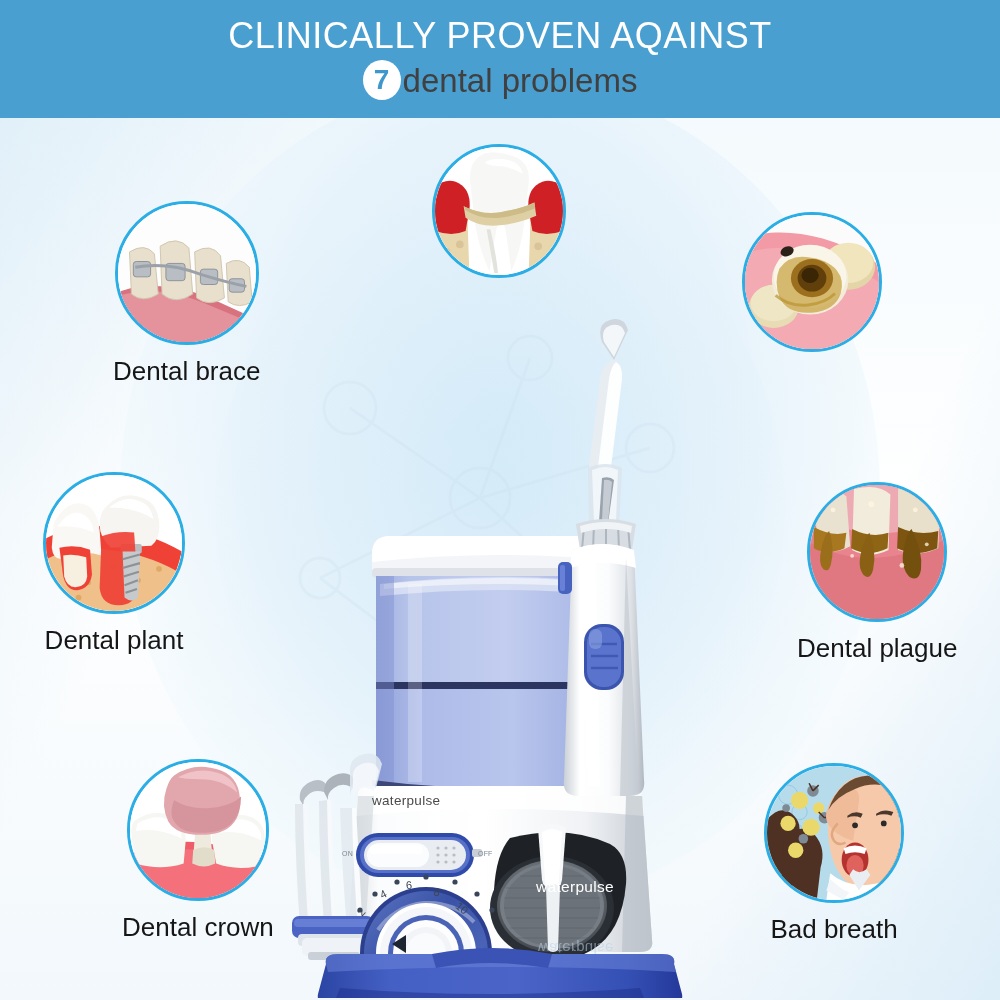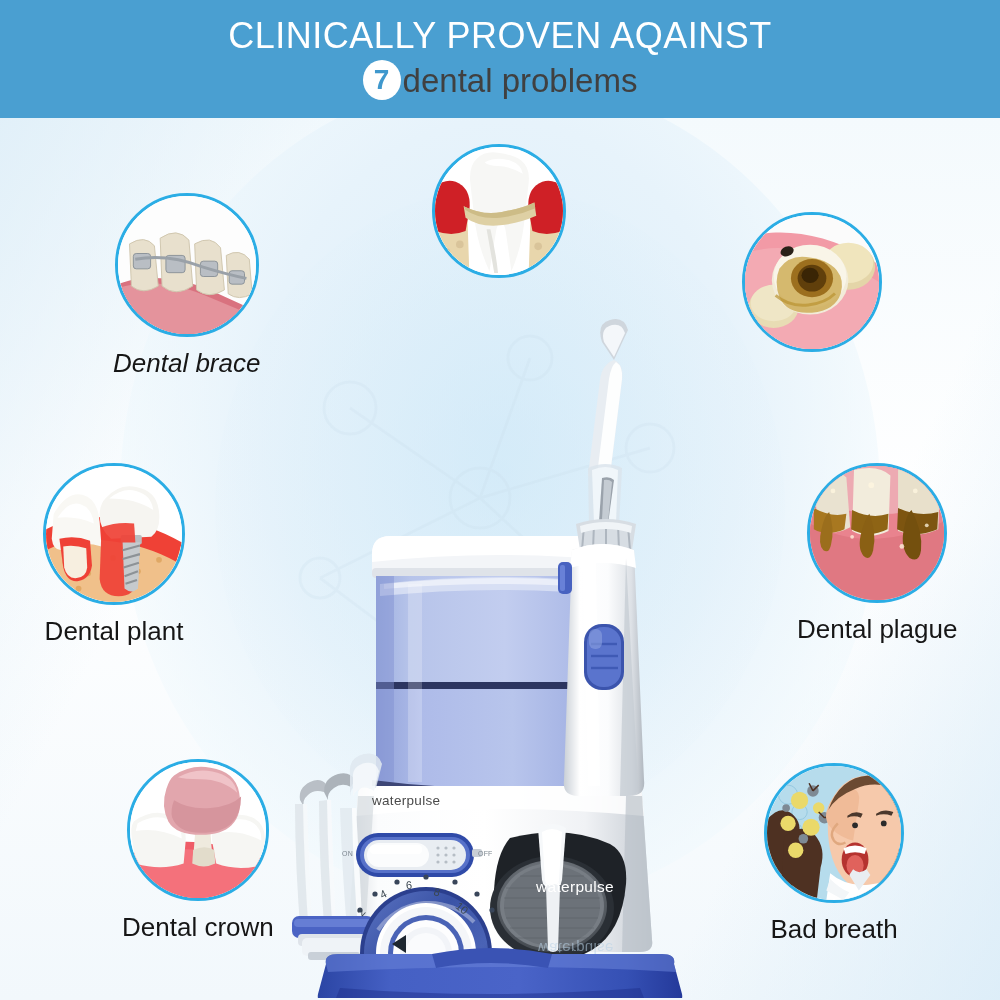--- a/index.html
+++ b/index.html
@@ -114,21 +114,21 @@
           <circle cx="300" cy="40" r="22"></circle>
         <circle cx="420" cy="130" r="24"></circle>
           <circle cx="250" cy="180" r="30"></circle>
         <circle cx="90" cy="260" r="20"></circle>
           <circle cx="380" cy="300" r="26"></circle>
         <circle cx="210" cy="350" r="22"></circle>
         <path d="M120 90 L250 180 L300 40 M250 180 L420 130 M250 180 L90 260 M250 180 L380 300 M210 350 L380 300 M90 260 L210 350"></path>
       </g>
     </svg>
 
-    <div class="feature" style="left:113px;top:75px;font-style:italic;">
+    <div class="feature" style="left:113px;top:83px;">
       <div class="ring" style="width:144px;height:144px;">
         <svg viewBox="0 0 144 144">
           <rect width="144" height="144" fill="#fdfdfd"></rect>
           <path d="M0 92 C30 80 70 86 100 100 L144 120 L144 144 L0 144 Z" fill="#d9727f"></path>
           <path d="M0 96 C30 86 66 92 96 106 L144 126 L144 144 L0 144 Z" fill="#e4939c"></path>
           <g fill="#e8e0cd" stroke="#cfc5ae" stroke-width="1">
             <path d="M12 50 q16 -10 26 2 l4 42 q-16 10 -28 0 Z"></path>
             <path d="M44 44 q18 -12 30 2 l4 48 q-18 12 -32 0 Z"></path>
             <path d="M80 50 q17 -10 27 4 l4 44 q-16 10 -29 0 Z"></path>
             <path d="M113 62 q14 -8 24 4 l3 36 q-14 8 -25 0 Z"></path>
@@ -185,21 +185,21 @@
           <path d="M36 56 q10 -14 28 -12 q22 2 32 14 q8 10 4 24 q-6 18 -30 20 q-26 2 -34 -16 q-6 -16 0 -30 Z" fill="#c8a446" opacity=".75"></path>
           <ellipse cx="70" cy="66" rx="22" ry="20" fill="#9c6f1e"></ellipse>
           <ellipse cx="70" cy="66" rx="15" ry="14" fill="#603f0b"></ellipse>
           <ellipse cx="68" cy="63" rx="9" ry="8" fill="#3a2505"></ellipse>
           <ellipse cx="44" cy="38" rx="7" ry="5" fill="#2a2118" transform="rotate(-20 44 38)"></ellipse>
           <path d="M32 84 q14 12 34 10 q18 -2 28 -12" stroke="#b99331" stroke-width="3" fill="none" opacity=".7"></path>
         </svg>
       </div>
     </div>
 
-    <div class="feature" style="left:43px;top:345px;">
+    <div class="feature" style="left:43px;top:354px;">
       <div class="ring" style="width:142px;height:142px;">
         <svg viewBox="0 0 142 142">
           <rect width="142" height="142" fill="#ffffff"></rect>
           <path d="M0 74 q34 -14 72 -8 q40 6 70 22 L142 142 H0 Z" fill="#f0c08a"></path>
           <g fill="#e0a865">
             <circle cx="20" cy="100" r="3"></circle>
               <circle cx="44" cy="112" r="3"></circle>
               <circle cx="70" cy="96" r="3"></circle>
             <circle cx="96" cy="110" r="3"></circle>
               <circle cx="118" cy="98" r="3"></circle>
@@ -232,21 +232,21 @@
               <path d="M80 97 l18 -5"></path>
               <path d="M81 106 l16 -5"></path>
             <path d="M82 115 l14 -5"></path>
               <path d="M83 123 l12 -4"></path>
           </g>
         </svg>
       </div>
       <div class="flabel">Dental plant</div>
     </div>
 
-    <div class="feature" style="left:797px;top:345px;">
+    <div class="feature" style="left:797px;top:364px;">
       <div class="ring" style="width:140px;height:140px;">
         <svg viewBox="0 0 140 140">
           <rect width="140" height="140" fill="#e9838e"></rect>
           <path d="M0 0 H140 V34 q-36 18 -70 16 q-36 -2 -70 -14 Z" fill="#edaab2"></path>
           <path d="M0 60 q34 18 70 16 q36 -2 70 -18 L140 140 H0 Z" fill="#e07882"></path>
           <path d="M4 8 q24 -6 34 4 l4 52 q-18 10 -34 2 Z" fill="#e9e2d0"></path>
           <path d="M46 4 q26 -6 38 6 l-2 58 q-20 10 -38 0 Z" fill="#f2ecdc"></path>
           <path d="M92 4 q26 -4 44 8 l-2 54 q-22 10 -42 2 Z" fill="#e8e0cb"></path>
           <path d="M4 44 q18 10 34 6 l-2 16 q-18 8 -32 0 Z" fill="#a87820"></path>
           <path d="M44 46 q20 10 38 4 l-1 16 q-20 10 -38 0 Z" fill="#8e6415"></path>

